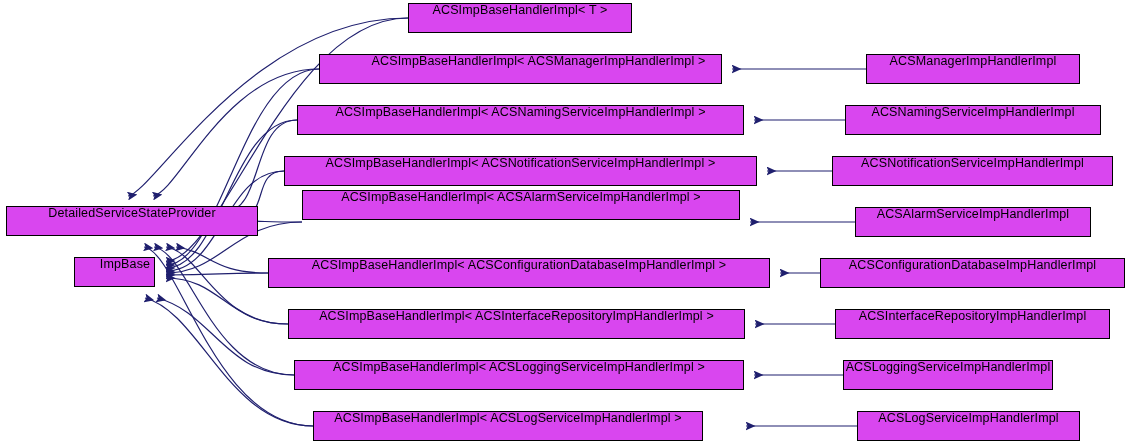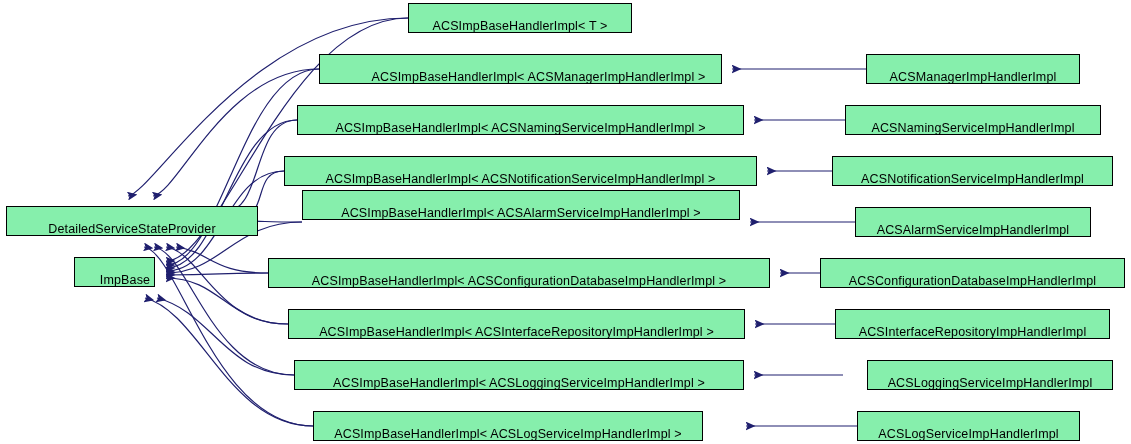--- a/index.html
+++ b/index.html
@@ -20,26 +20,26 @@
     left: 0;
     top: 0;
     width: 1131px;
     height: 444px;
     pointer-events: none;
   }
   .node {
     position: absolute;
     box-sizing: border-box;
     border: 1px solid #000000;
-    background: #86efac;
+    background: #d946ef;
     color: #000000;
     font-size: 12.5px;
     line-height: 1;
     display: flex;
-    align-items: flex-end;
+    align-items: flex-start;
     justify-content: center;
     white-space: nowrap;
     letter-spacing: 0.15px;
     z-index: 2;
   }
   .node-label {
     display: block;
     padding: 0 4px;
   }
 </style>
@@ -130,20 +130,20 @@
   </div>
   <div class="node" style="left: 855px; top: 207px; width: 236px; height: 30px;">
     <span class="node-label">ACSAlarmServiceImpHandlerImpl</span>
   </div>
   <div class="node" style="left: 820px; top: 258px; width: 305px; height: 30px;">
     <span class="node-label">ACSConfigurationDatabaseImpHandlerImpl</span>
   </div>
   <div class="node" style="left: 835px; top: 309px; width: 275px; height: 30px;">
     <span class="node-label">ACSInterfaceRepositoryImpHandlerImpl</span>
   </div>
-  <div class="node" style="left: 843px; top: 360px; width: 246px; height: 30px; margin-left: 24px;">
+  <div class="node" style="left: 843px; top: 360px; width: 210px; height: 30px;">
     <span class="node-label">ACSLoggingServiceImpHandlerImpl</span>
   </div>
   <div class="node" style="left: 857px; top: 411px; width: 223px; height: 30px;">
     <span class="node-label">ACSLogServiceImpHandlerImpl</span>
   </div>
 
 </div>
 
 </body></html>

